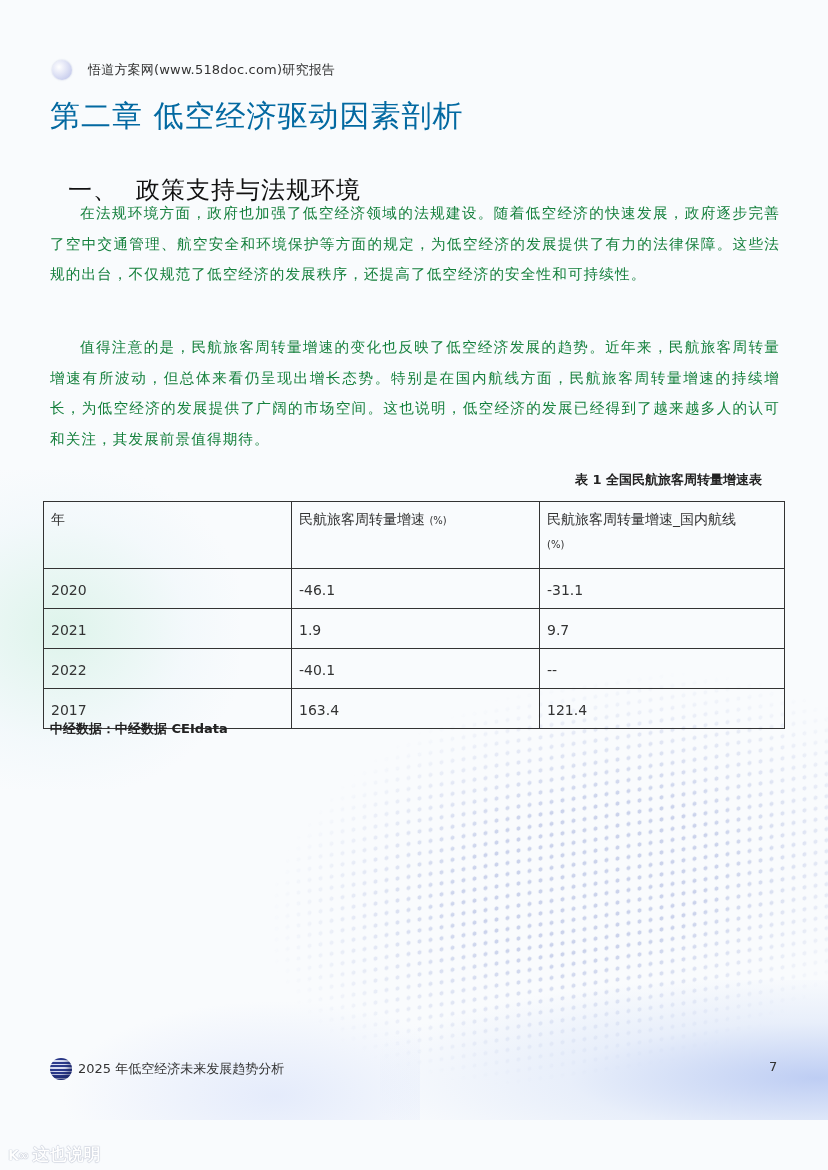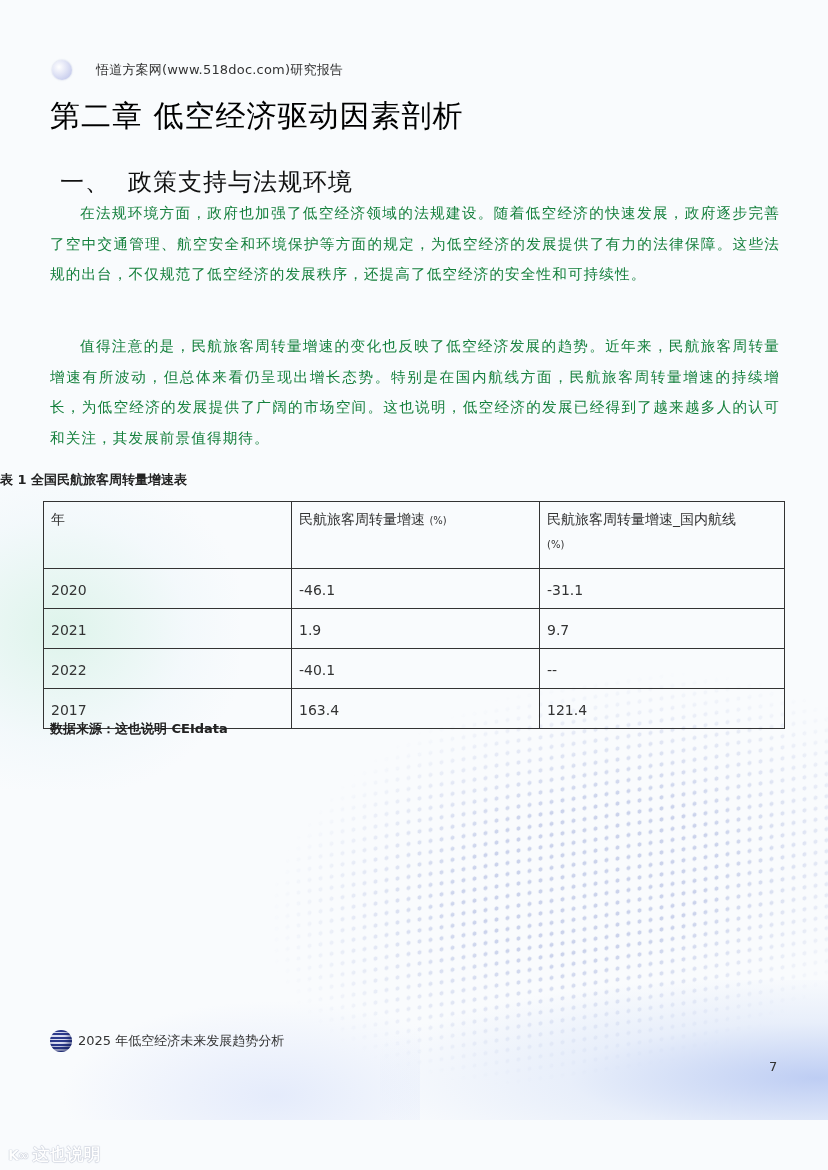--- a/index.html
+++ b/index.html
@@ -27,50 +27,50 @@
     position: absolute; left: 380px; top: 980px; width: 460px; height: 140px;
     background: radial-gradient(ellipse at 95% 70%, rgba(170,190,240,0.75) 0%, rgba(200,215,245,0.35) 40%, rgba(255,255,255,0) 75%);
   }
   .bg-wave-left {
     position: absolute; left: 60px; top: 1000px; width: 360px; height: 120px;
     background: radial-gradient(ellipse at 60% 80%, rgba(215,225,250,0.6) 0%, rgba(255,255,255,0) 70%);
   }
 
   .content { position: absolute; inset: 0; z-index: 1; }
 
-  .header { position: absolute; left: 52px; top: 60px; display: flex; align-items: center; gap: 24px; }
+  .header { position: absolute; left: 52px; top: 60px; display: flex; align-items: center; gap: 16px; }
   .header-logo {
     width: 20px; height: 20px; border-radius: 50%;
     background: radial-gradient(circle at 35% 35%, #ffffff 0%, #dfe2f5 45%, #b6bde6 100%);
     box-shadow: 0 0 2px rgba(120,130,180,0.4);
   }
   .header-text { font-size: 13px; color: #333; letter-spacing: 0.2px; }
 
   .chapter-title {
     position: absolute; left: 50px; top: 96px;
-    font-size: 30px; color: #000000; letter-spacing: 1px; font-weight: normal;
+    font-size: 30px; color: #0369a1; letter-spacing: 1px; font-weight: normal;
     margin: 0;
     text-align: center;
   }
   .section-title {
     position: absolute; left: 52px; top: 158px;
-    font-size: 24px; color: #111; margin: 8px; font-weight: normal; letter-spacing: 1px;
+    font-size: 24px; color: #111; margin: 16px; font-weight: normal; letter-spacing: 1px;
   }
   .section-title .num { margin-right: 18px; }
 
   .para {
     position: absolute; left: 50px; width: 730px;
     font-size: 14.6px; line-height: 30.5px; color: #15803d; margin: 0;
     text-indent: 30px; letter-spacing: 1.1px; text-align: justify;
   }
   .para-1 { top: 198px; }
-  .para-2 { top: 332px; font-family: Liberation Mono, monospace; }
+  .para-2 { top: 332px; }
 
   .table-caption {
-    position: absolute; left: 0; width: 752px; top: 471px; text-align: left;
+    position: absolute; left: 10px; width: 752px; top: 471px; text-align: right;
     font-size: 13px; font-weight: bold; color: #222; margin: 0;
   }
 
   .data-table {
     position: absolute; left: 43px; top: 501px; width: 742px;
     border-collapse: collapse; font-size: 14px; color: #333;
   }
   .data-table th, .data-table td {
     border: 1px solid #333; text-align: left; vertical-align: top;
     padding: 4px 7px; font-weight: normal;
@@ -80,21 +80,21 @@
   .data-table .col-year { width: 233px; }
   .data-table .col-a { width: 233px; }
   .pct { font-size: 10px; }
   .th-line2 { display: block; font-size: 10px; }
 
   .source-note {
     position: absolute; left: 50px; top: 720px;
     font-size: 13px; font-weight: bold; color: #222; margin: 0;
   }
 
-  .footer { position: absolute; left: 50px; top: 1030px; display: flex; align-items: center; gap: 6px; }
+  .footer { position: absolute; left: 50px; top: 1058px; display: flex; align-items: center; gap: 6px; }
   .footer-logo {
     width: 22px; height: 22px; border-radius: 50%;
     background: repeating-linear-gradient(180deg, #2c3a8c 0px, #2c3a8c 2px, #d9ddf2 2px, #d9ddf2 3.5px);
     box-shadow: inset -3px -3px 5px rgba(20,30,90,0.6);
   }
   .footer-text { font-size: 13px; color: #333; }
   .page-number { position: absolute; left: 769px; top: 1059px; font-size: 13px; color: #333; }
 
   .watermark {
     position: absolute; left: 8px; top: 1143px; display: flex; align-items: center; gap: 4px;
@@ -159,21 +159,21 @@
         <td>--</td>
       </tr>
       <tr>
         <td>2017</td>
         <td>163.4</td>
         <td>121.4</td>
       </tr>
     </tbody>
   </table>
 
-  <p class="source-note">数据来源：这也说明 CEIdata</p>
+  <p class="source-note">中经数据：中经数据 CEIdata</p>
 
   <div class="footer">
     <span class="footer-logo"></span>
     <span class="footer-text">2025 年低空经济未来发展趋势分析</span>
   </div>
   <span class="page-number">7</span>
 
   <div class="watermark">
     <span class="watermark-logo">K∞</span>
     <span>这也说明</span>

